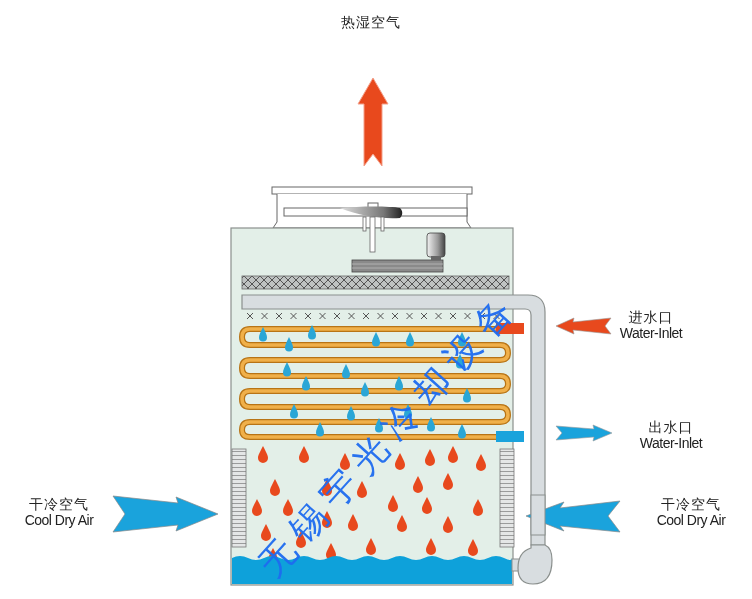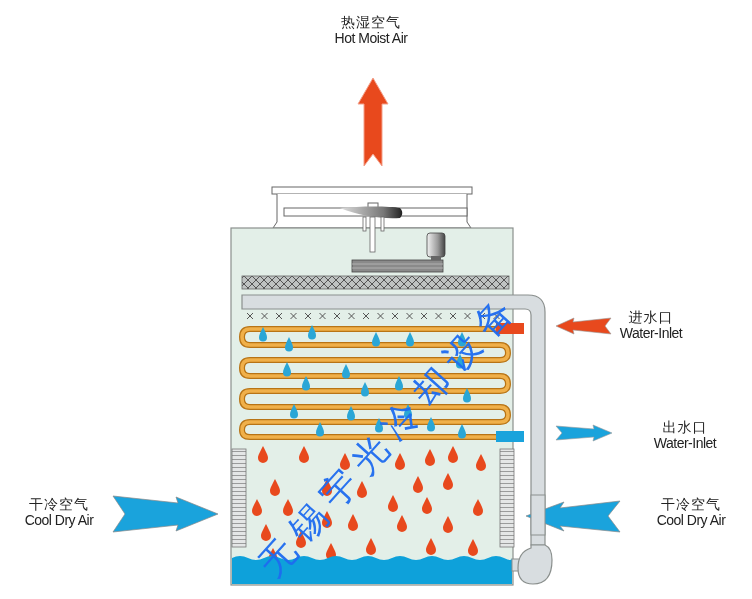--- a/index.html
+++ b/index.html
@@ -164,27 +164,26 @@
   <path d="M556 326 L574 318 L573 322 L611 318 L605 326 L611 334 L573 330 L574 334 Z" fill="#e8491d" stroke="#999" stroke-width="0.6"></path>
   <path d="M556 426 L594 429 L593 425 L612 433 L593 441 L594 437 L556 440 L562 433 Z" fill="#1aa3dc" stroke="#999" stroke-width="0.6"></path>
   <path d="M113 496 L178 503 L176 497 L218 514 L176 531 L178 525 L113 532 L125 514 Z" fill="#1aa3dc" stroke="#888" stroke-width="0.7"></path>
   <path d="M526 516 L564 502 L560 508 L620 501 L608 516 L620 532 L560 526 L564 531 Z" fill="#1aa3dc" stroke="#888" stroke-width="0.7"></path>
 
   <rect x="531" y="495" width="14" height="40" fill="#d8dde0" stroke="#8a8f8d" stroke-width="1"></rect>
 </svg>
 
   <div class="label" style="left:306px;top:14px;width:130px;">
     <span class="zh">热湿空气</span>
-    <span class="en">Hot Moist Air</span>
   </div>
   <div class="label" style="left:596px;top:309px;width:110px;">
     <span class="zh">进水口</span>
     <span class="en">Water-Inlet</span>
   </div>
-  <div class="label" style="left:630px;top:419px;width:110px;">
+  <div class="label" style="left:616px;top:419px;width:110px;">
     <span class="zh">出水口</span>
     <span class="en">Water-Inlet</span>
   </div>
   <div class="label" style="left:6px;top:496px;width:106px;">
     <span class="zh">干冷空气</span>
     <span class="en">Cool Dry Air</span>
   </div>
   <div class="label" style="left:638px;top:496px;width:106px;">
     <span class="zh">干冷空气</span>
     <span class="en">Cool Dry Air</span>

